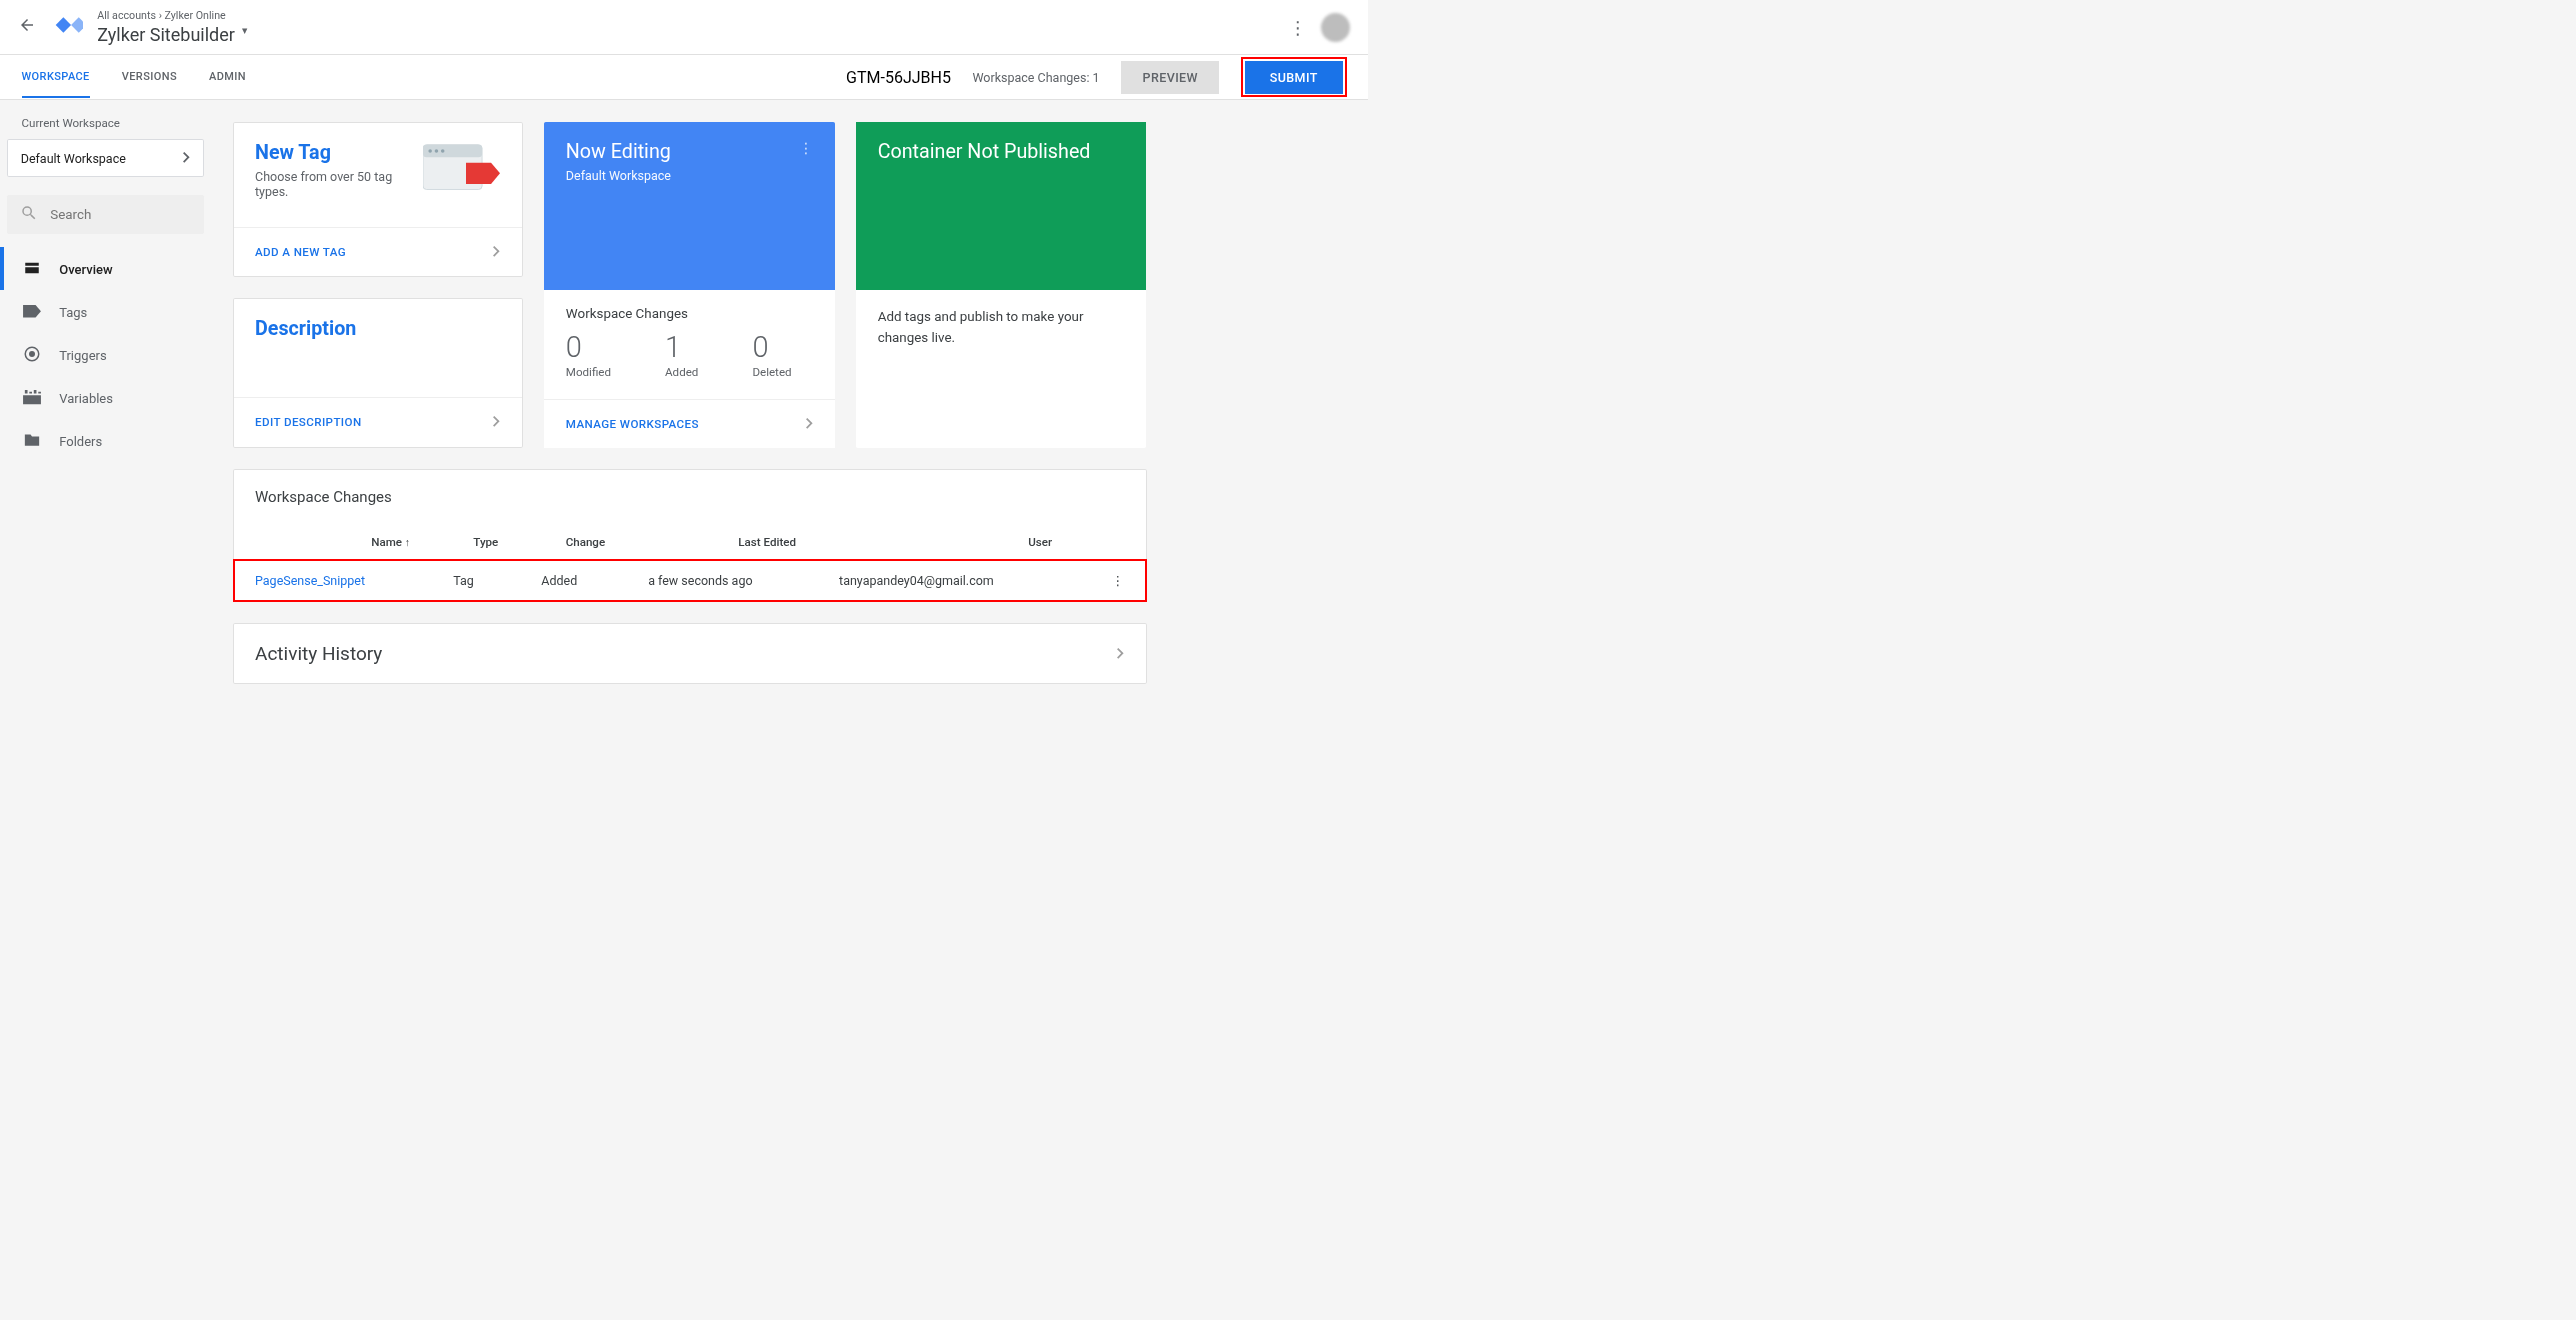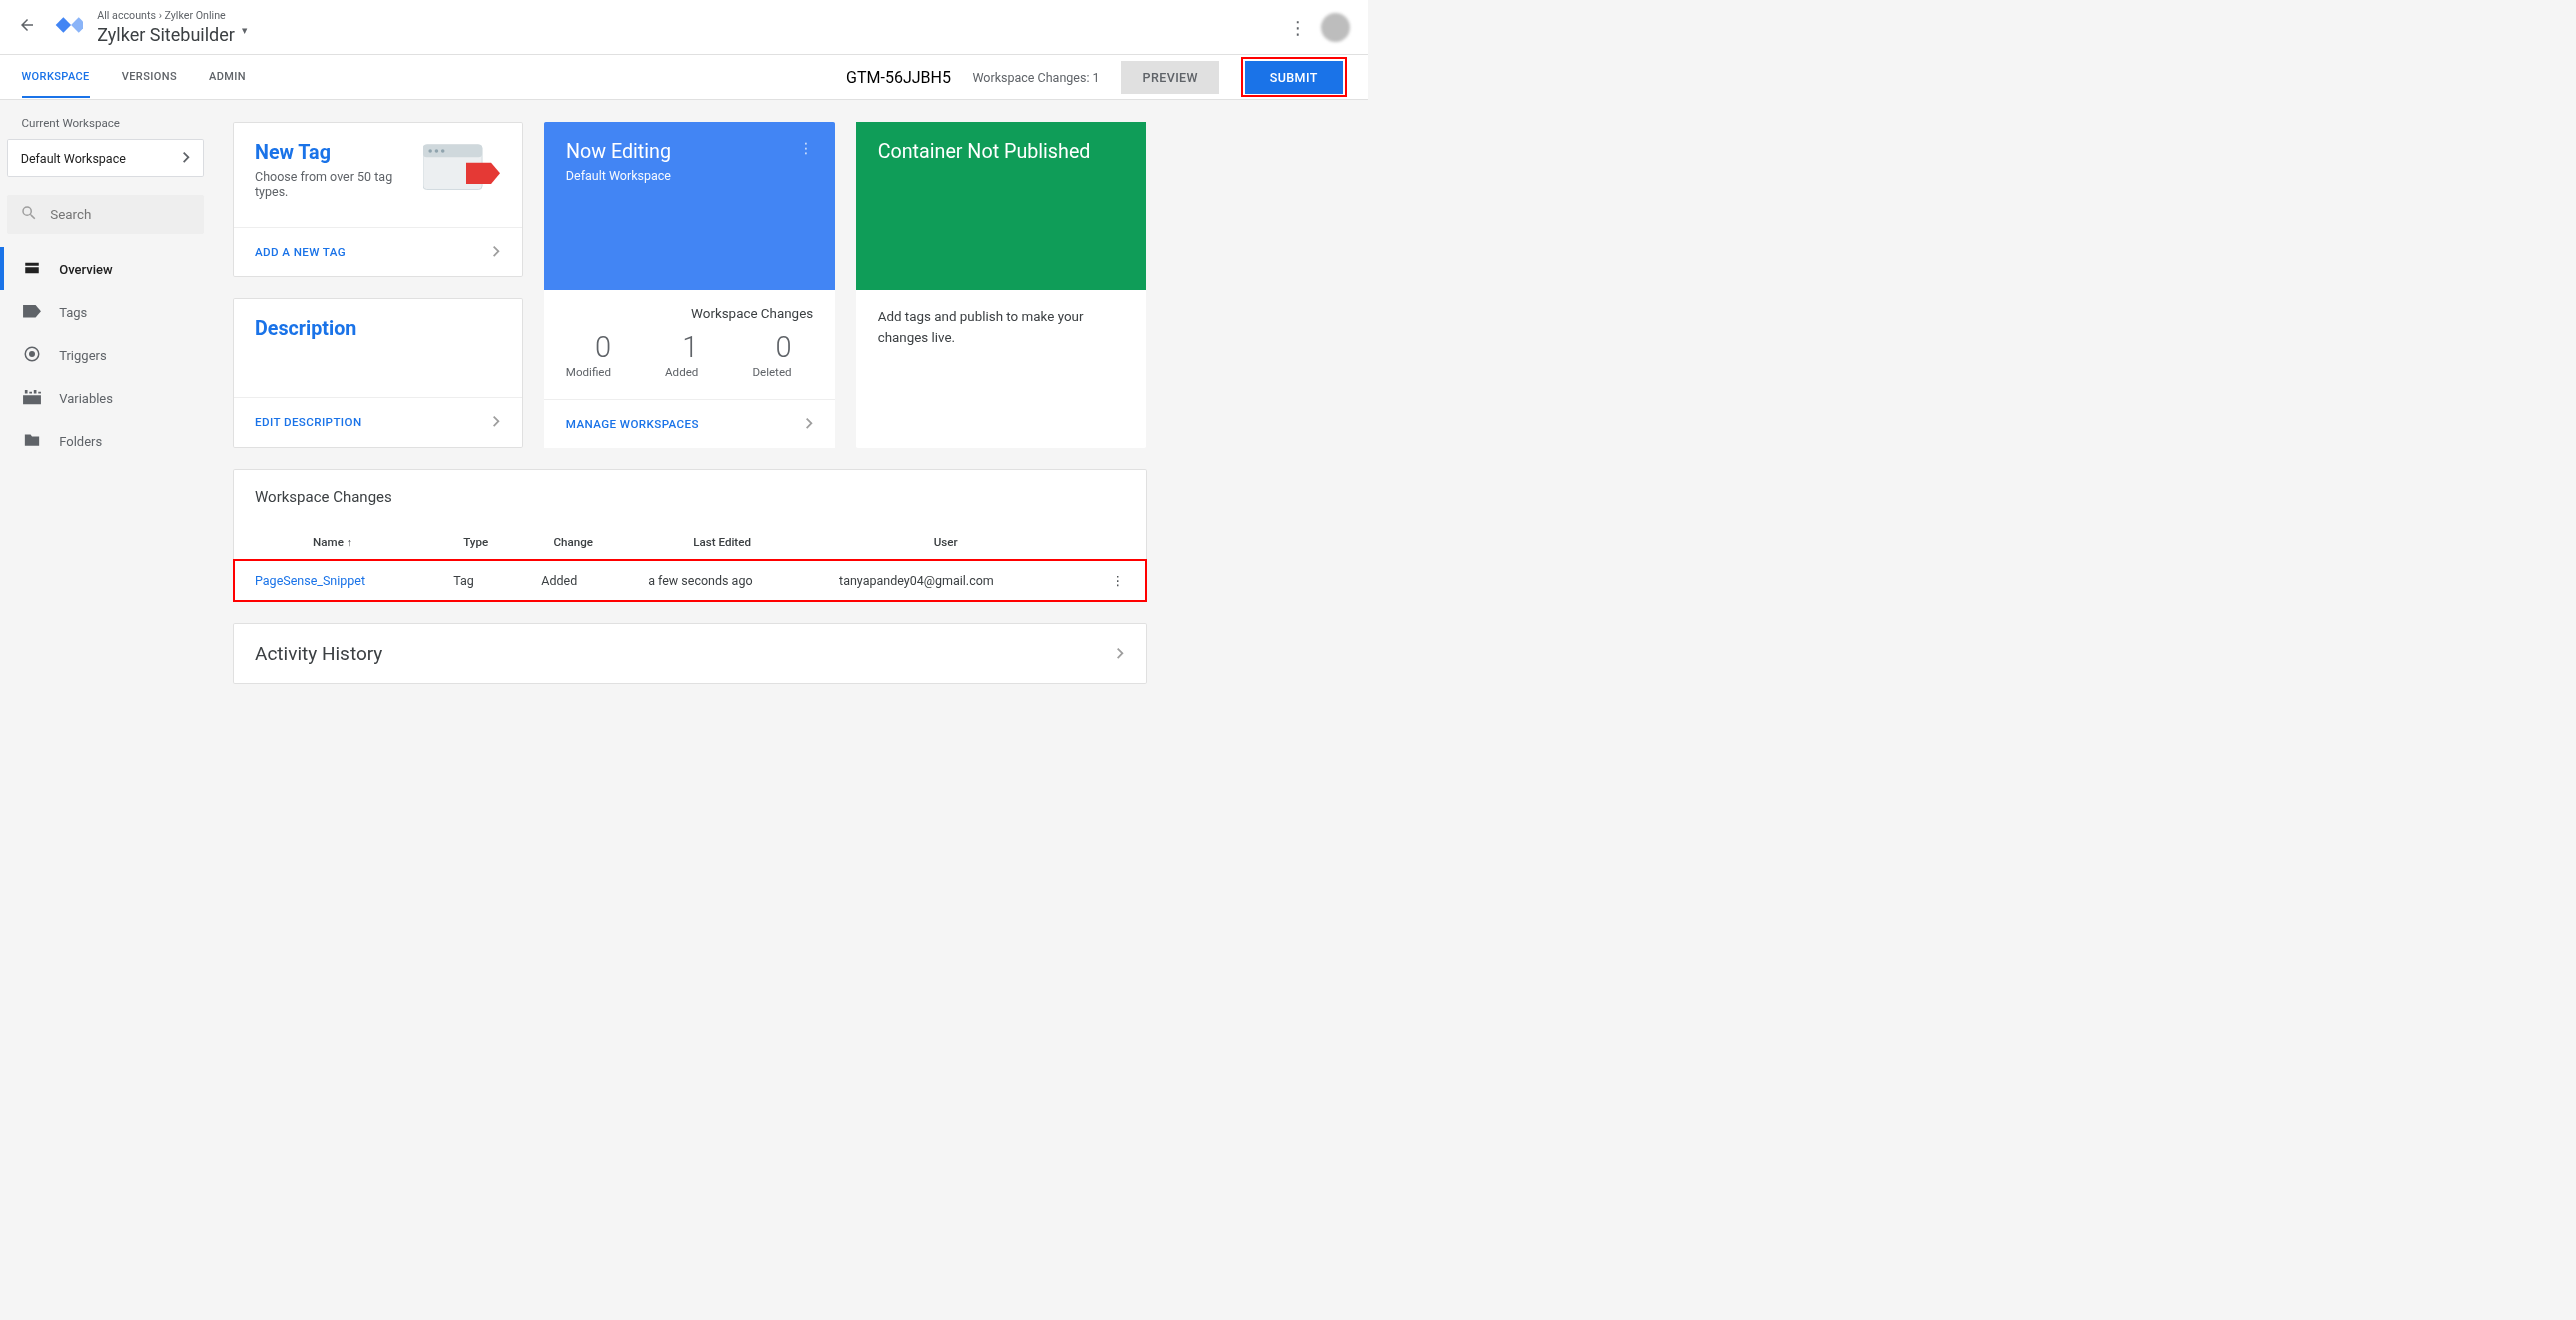--- a/index.html
+++ b/index.html
@@ -67,21 +67,21 @@
 
 .published-card { border: none; }
 .published-head { background: #0f9d58; color: #fff; padding: 18px 21.5px; height: 168px; }
 .published-title { font-size: 19.7px; font-weight: 400; }
 .published-body { background: #fff; padding: 16px 21.5px; font-size: 13.4px; color: #3c4043; line-height: 1.6; min-height: 104px; }
 .desc-body { padding: 18px 21.5px; min-height: 98px; }
 
 .wc-table-card { background: #fff; border: 0.9px solid #e0e0e0; border-radius: 1.8px; margin-top: 21.5px; }
 .wc-table-title { padding: 18px 21.5px; font-size: 15px; color: #3c4043; }
 .wc-table { width: 100%; border-collapse: collapse; }
-.wc-table th { text-align: center; font-size: 11.6px; font-weight: 500; color: #3c4043; padding: 10.7px 21.5px; border-bottom: 0.9px solid #eee; }
+.wc-table th { text-align: right; font-size: 11.6px; font-weight: 500; color: #3c4043; padding: 10.7px 21.5px; border-bottom: 0.9px solid #eee; }
 .wc-table td { font-size: 12.5px; color: #3c4043; padding: 12.5px 21.5px; }
 .sort-arrow { font-size: 10.7px; }
 .row-highlight { outline: 2.7px solid #ff0000; outline-offset: -1.8px; }
 .link-blue { color: #1a73e8; cursor: pointer; }
 .row-more { text-align: right; color: #5f6368; cursor: pointer; }
 
 .activity-card { background: #fff; border: 0.9px solid #e0e0e0; border-radius: 1.8px; margin-top: 21.5px; padding: 18px 21.5px; display: flex; justify-content: space-between; align-items: center; cursor: pointer; }
 .activity-title { font-size: 19px; color: #3c4043; }
 </style>
 </head>
@@ -229,21 +229,21 @@
             <span class="card-link">EDIT DESCRIPTION</span>
             <span class="chev">
               <svg width="7.2" height="10.7" viewBox="0 0 8 12">
                   <path fill="#9e9e9e" d="M0 10.59L4.58 6 0 1.41 1.41 0l6 6-6 6z"></path>
                 </svg>
             </span>
           </div>
         </div>
       </div>
 
-      <div class="card editing-card" style="flex:1;text-align:right;">
+      <div class="card editing-card" style="flex:1;">
         <div class="editing-head">
           <div>
             <div class="editing-title">Now Editing</div>
             <div class="editing-sub">Default Workspace</div>
           </div>
           <span class="editing-more">⋮</span>
         </div>
         <div class="editing-body">
           <div class="wc-label">Workspace Changes</div>
           <div class="wc-stats">

